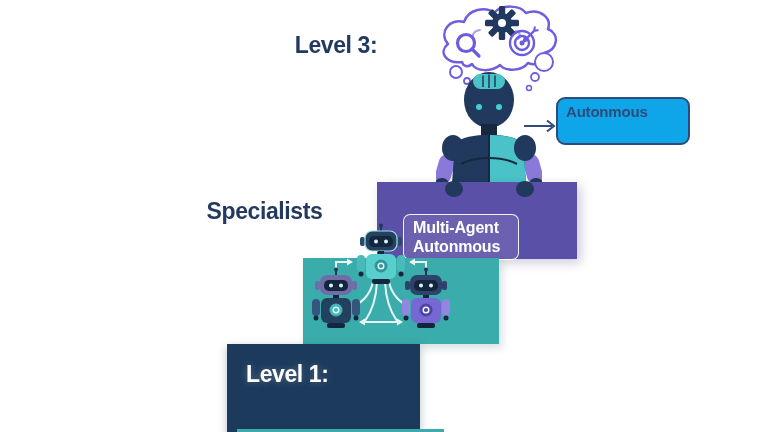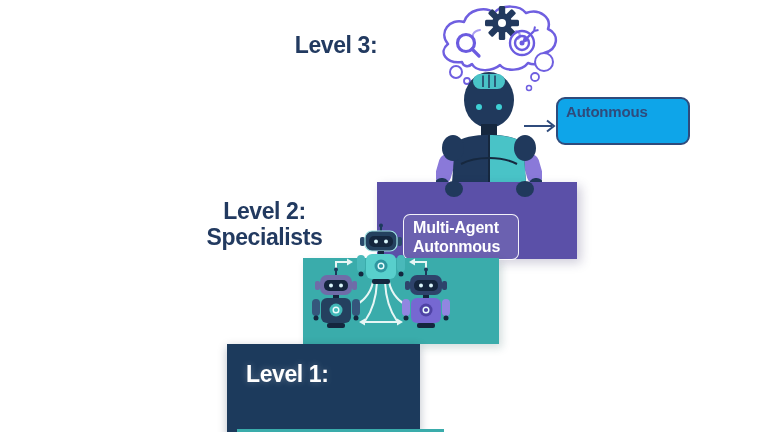--- a/index.html
+++ b/index.html
@@ -56,21 +56,20 @@
 </head>
 <body>
 
 <div class="stage">
 
   <div class="lvl-label" style="left:226px;top:33px;width:220px;">
     <div>Level 3:</div>
   </div>
 
   <div class="lvl-label" style="left:162px;top:199px;width:205px;">
-    <div>Level 2:</div>
     <div>Specialists</div>
   </div>
 
   <svg class="abs" style="left:428px;top:2px;" width="138" height="100" viewBox="0 0 138 100">
     <path d="M34,60 C18,62 10,50 20,42 C10,30 22,16 36,20 C40,7 58,4 66,11 C74,2 92,3 98,11
              C112,6 124,16 120,27 C132,32 130,48 116,51 C120,58 110,65 100,61 C94,69 78,70 72,63
              C64,70 48,70 44,62 C40,66 35,64 34,60 Z" fill="#ffffff" stroke="var(--bubble-purple,#6f5fe0)" stroke-width="2.5" stroke-linejoin="round"></path>
     <circle cx="28" cy="70" r="6" fill="#fff" stroke="var(--bubble-purple,#6f5fe0)" stroke-width="2"></circle>
     <circle cx="39" cy="79" r="3" fill="#fff" stroke="var(--bubble-purple,#6f5fe0)" stroke-width="1.8"></circle>
     <circle cx="116" cy="60" r="9" fill="#fff" stroke="var(--bubble-purple,#6f5fe0)" stroke-width="2"></circle>

